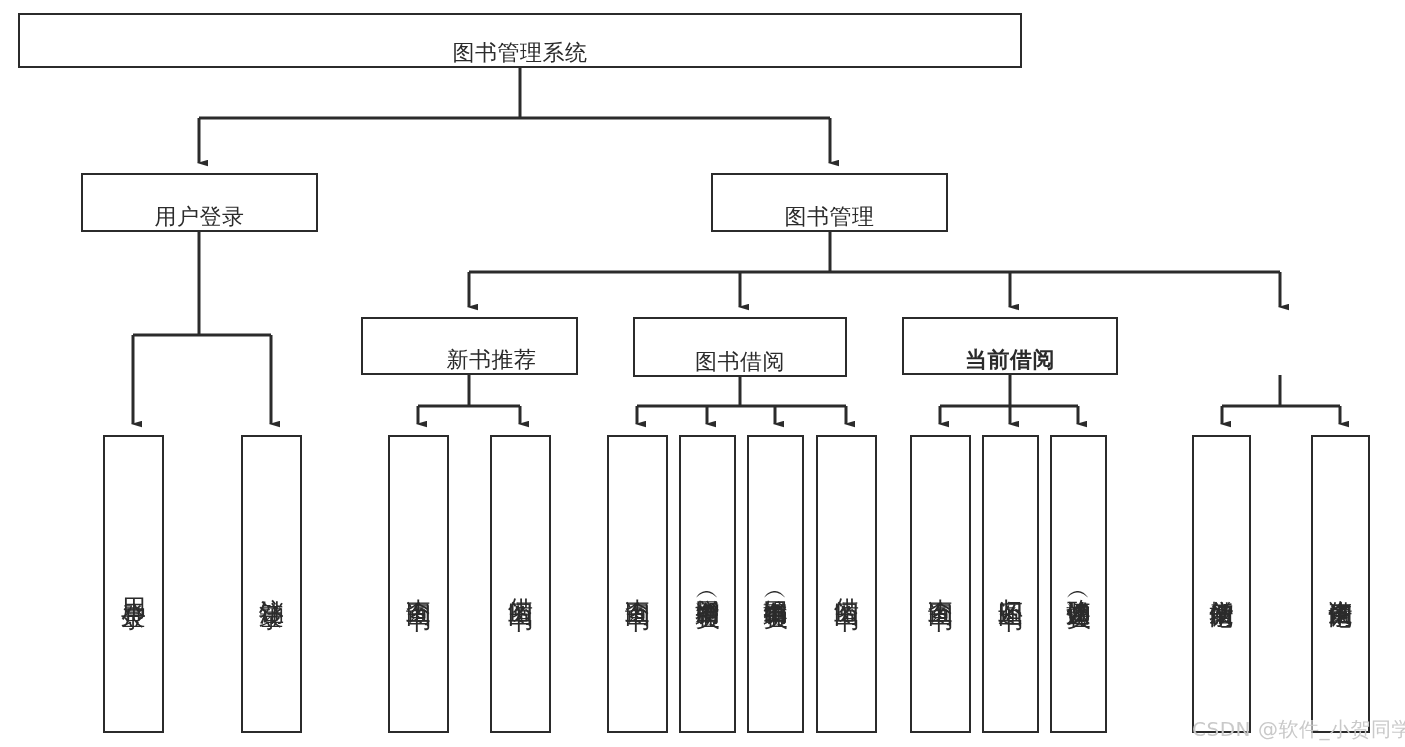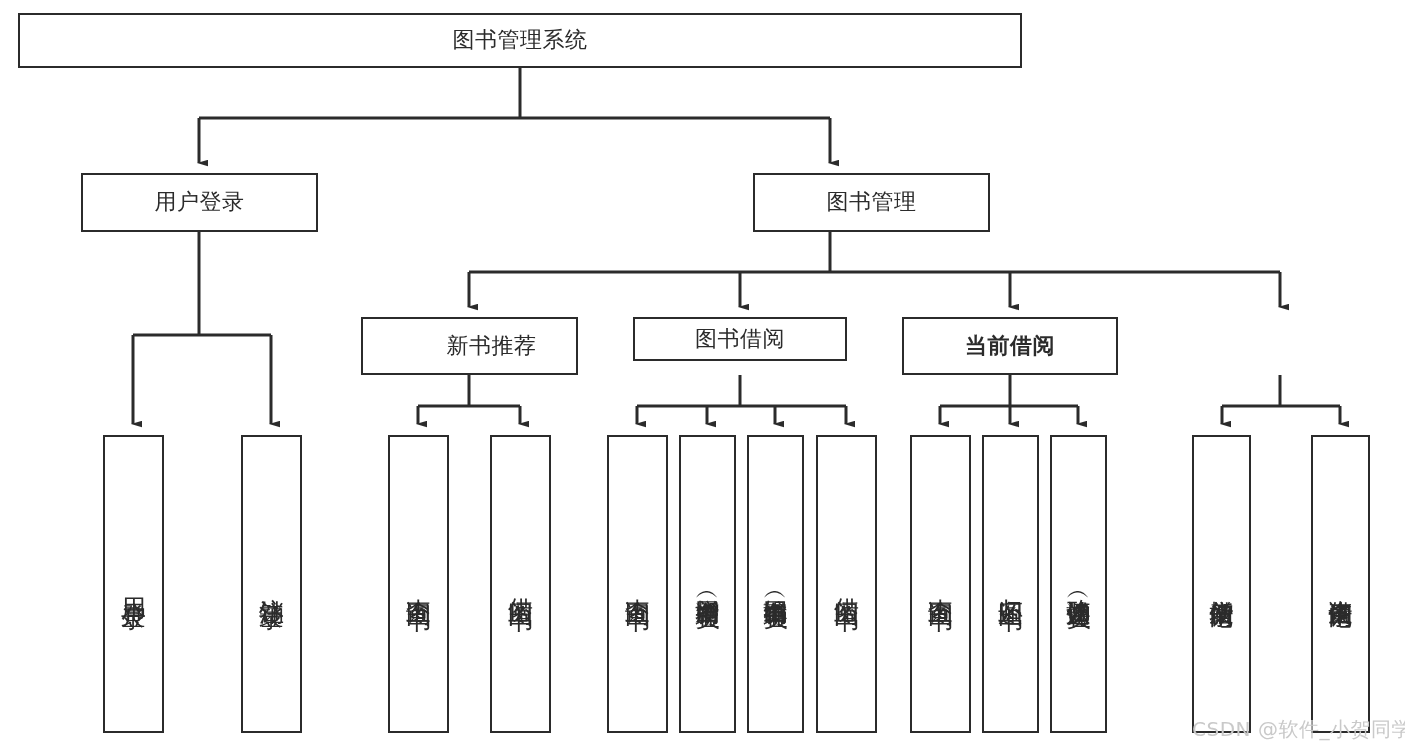--- a/index.html
+++ b/index.html
@@ -24,21 +24,21 @@
     width: 1405px;
     height: 747px;
     pointer-events: none;
   }
   .node {
     position: absolute;
     box-sizing: border-box;
     background: #ffffff;
     border: 2px solid #2b2b2b;
     display: flex;
-    align-items: center;
+    align-items: flex-end;
     justify-content: center;
     color: #2b2b2b;
   }
   .node .label {
     text-align: center;
     line-height: 1.12;
     letter-spacing: 0.5px;
   }
   .node.horiz .label {
     writing-mode: horizontal-tb;
@@ -129,29 +129,29 @@
   </svg>
 
   <div class="node horiz" style="left:18px; top:13px; width:1004px; height:55px;">
     <span class="label">图书管理系统</span>
   </div>
 
   <div class="node horiz" style="left:81px; top:173px; width:237px; height:59px;">
     <span class="label">用户登录</span>
   </div>
 
-  <div class="node horiz" style="left:753px; top:173px; width:237px; height:59px;">
+  <div class="node horiz" style="left:711px; top:173px; width:237px; height:59px;">
     <span class="label">图书管理</span>
   </div>
 
   <div class="node horiz" style="left:361px; top:317px; width:217px; height:58px;padding-left:44px;">
     <span class="label">新书推荐</span>
   </div>
 
-  <div class="node horiz" style="left:633px; top:317px; width:214px; height:44px;">
+  <div class="node horiz" style="left:633px; top:317px; width:214px; height:60px;">
     <span class="label">图书借阅</span>
   </div>
 
   <div class="node horiz" style="left:902px; top:317px; width:216px; height:58px;font-weight:bold;">
     <span class="label">当前借阅</span>
   </div>
 
 
   <div class="node vert" style="left:103px; top:435px; width:61px; height:298px;">
     <span class="label">用户登录</span>

